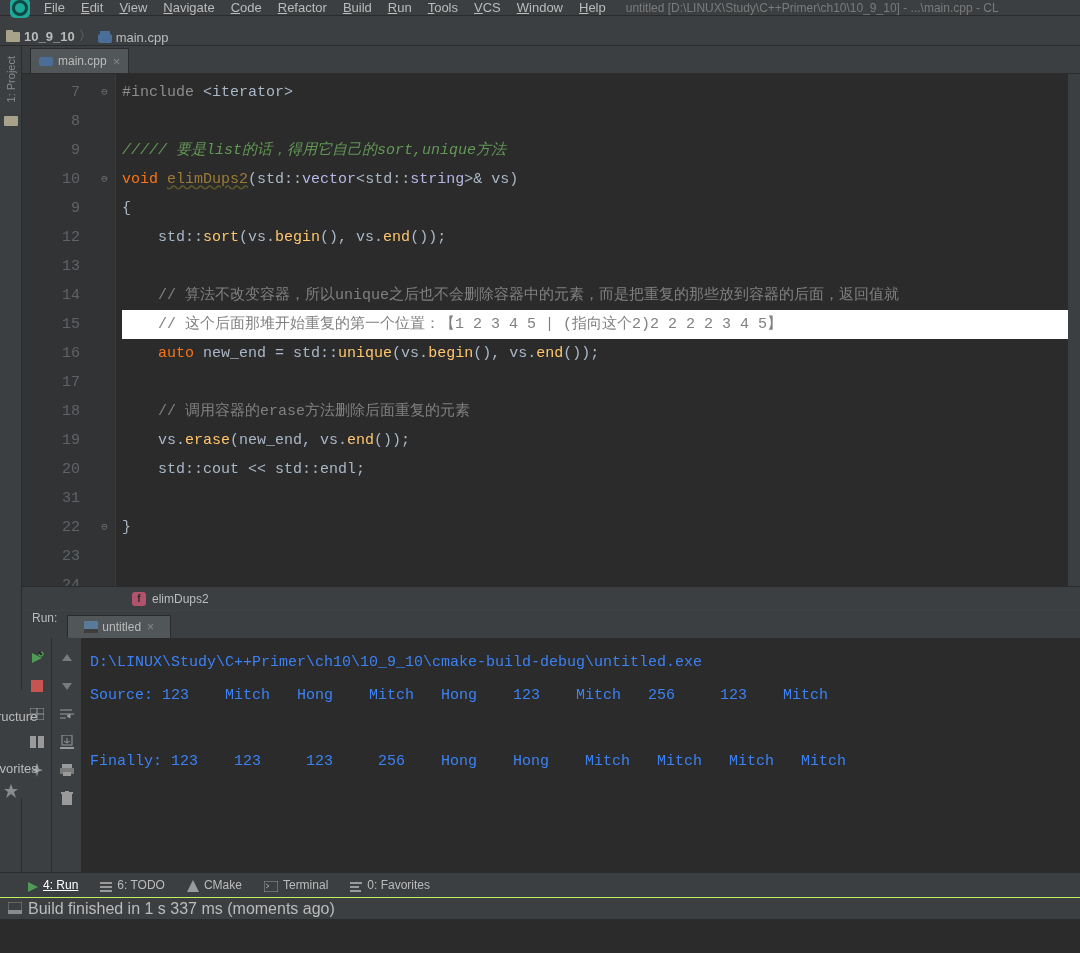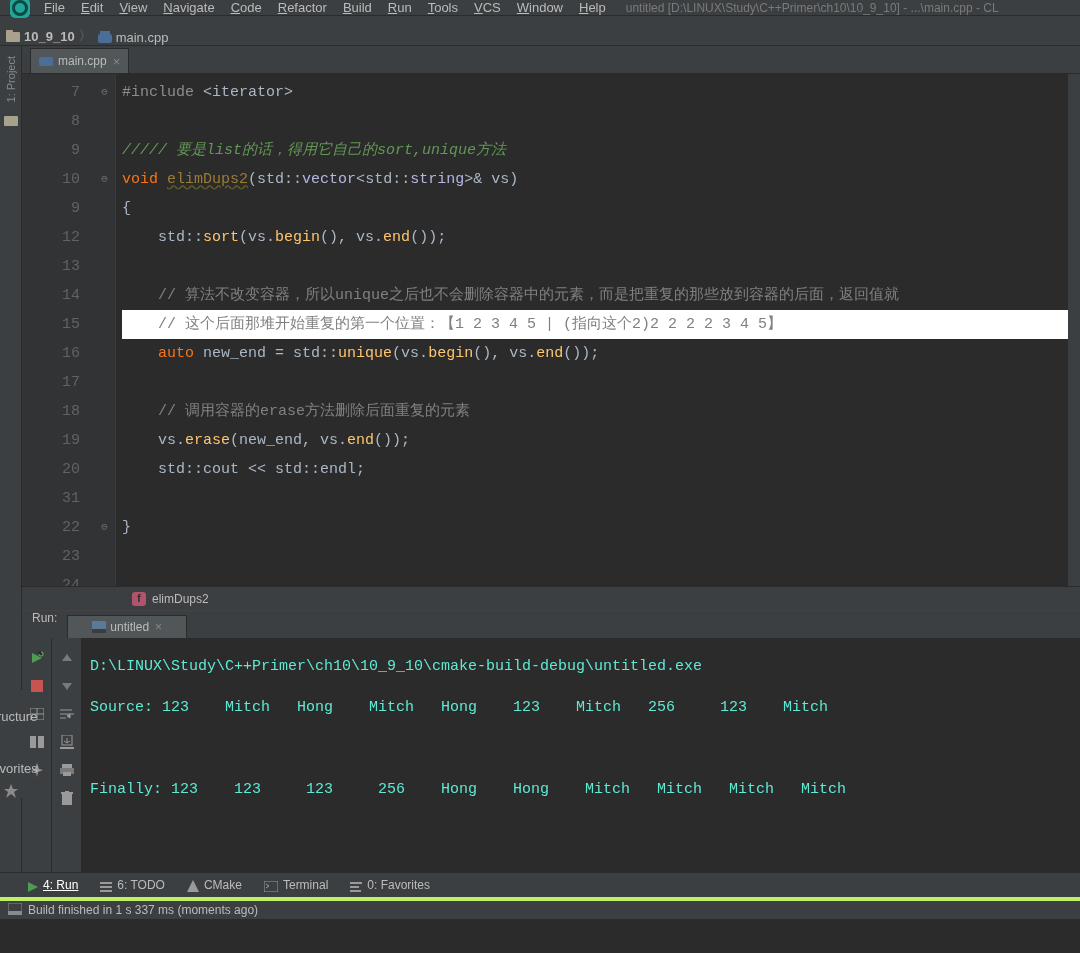--- a/index.html
+++ b/index.html
@@ -109,49 +109,49 @@
     height:262px; background:#2b2b2b; border-top:1px solid #424242;
     display:flex; flex-direction:column;
   }
   .run-header{
     height:27px; background:#3c3f41; display:flex; align-items:flex-start;
     padding-left:10px; font-size:12px;
   }
   .run-header .label{color:#bbbbbb;margin-right:10px;}
   .run-tab{
     background:#515658; height:23px; display:flex;align-items:center;
-    padding:0 24px; border:1px solid #2b2b2b;border-bottom:none;
+    padding:0 16px; border:1px solid #2b2b2b;border-bottom:none;
     margin-top:4px;
   }
   .run-tab svg{margin-right:4px;}
   .run-tab .close{margin-left:6px;color:#888;}
   .run-body{flex:1;display:flex;}
   .run-tools-a,.run-tools-b{
     width:30px;background:#3c3f41;border-right:1px solid #2b2b2b;
     display:flex;flex-direction:column;align-items:center;padding-top:6px;
   }
   .run-tools-a .t,.run-tools-b .t{width:18px;height:18px;margin:5px 0;display:flex;align-items:center;justify-content:center;}
   .console{
     flex:1; padding:8px 0 8px 8px;
     font-family:"Consolas","Courier New",monospace; font-size:15px;
-    color:#5eead4; line-height:41px; white-space:pre;
+    color:#3b82f6; line-height:33px; white-space:pre;
   }
   
   .bottom-tabs{
     height:25px;background:#3c3f41;border-top:1px solid #2b2b2b;
     display:flex;align-items:center; font-size:12px; padding-left:10px;
   }
   .bottom-tabs .btab{display:flex;align-items:flex-end;margin-right:22px;color:#bbbbbb;cursor:pointer;}
   .bottom-tabs .btab.active{color:#fff;}
   .bottom-tabs .btab .ic{margin-right:5px;display:inline-flex;}
   .bottom-tabs .ul{text-decoration:underline;}
   
   .status-bar{
-    height:22px;background:#3c3f41;border-top:4px solid #bef264;
-    display:flex;align-items:center;padding-left:8px;font-size:12px;color:#bbbbbb;
+    height:22px;background:#3c3f41;border-top:1px solid #bef264;
+    display:flex;align-items:center;padding-left:8px;font-size:16px;color:#bbbbbb;
   }
   .status-bar .sic{margin-right:6px;color:#8a8a8a;}
   .folder-ic{fill:#a9a28a;}
 </style>
 </head>
 <body>
 
 <div class="menu-bar">
   <div class="app-icon"></div>
   <div id="menu-items" style="display: flex;">

